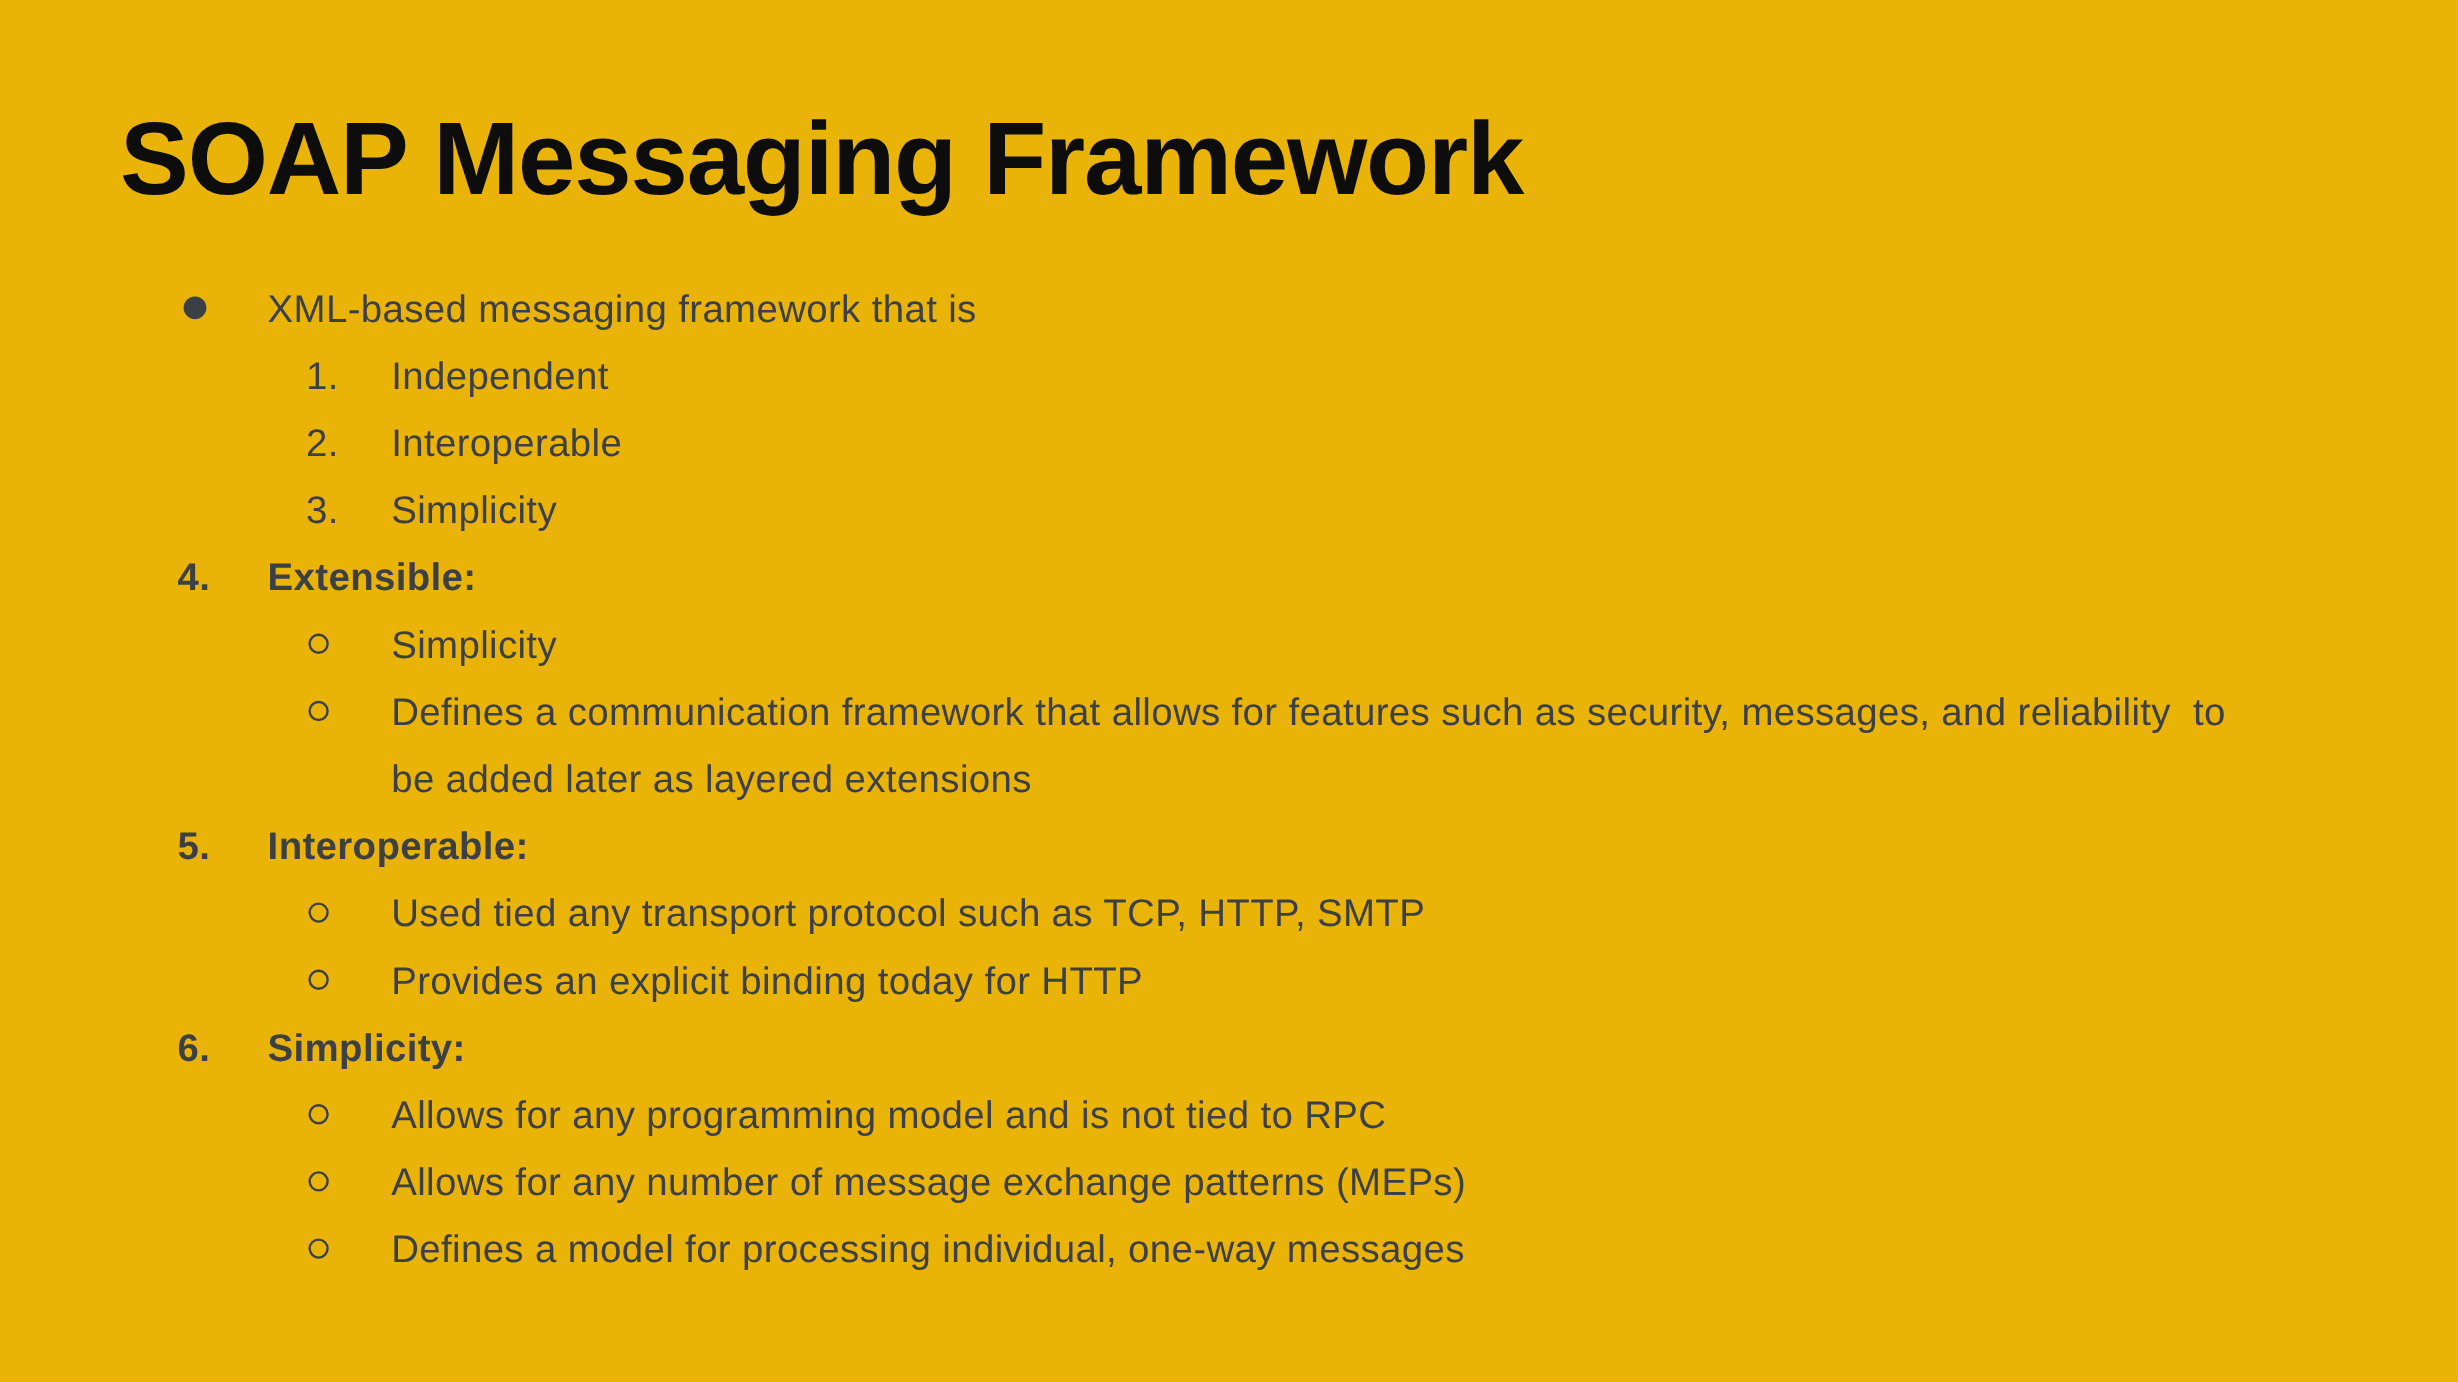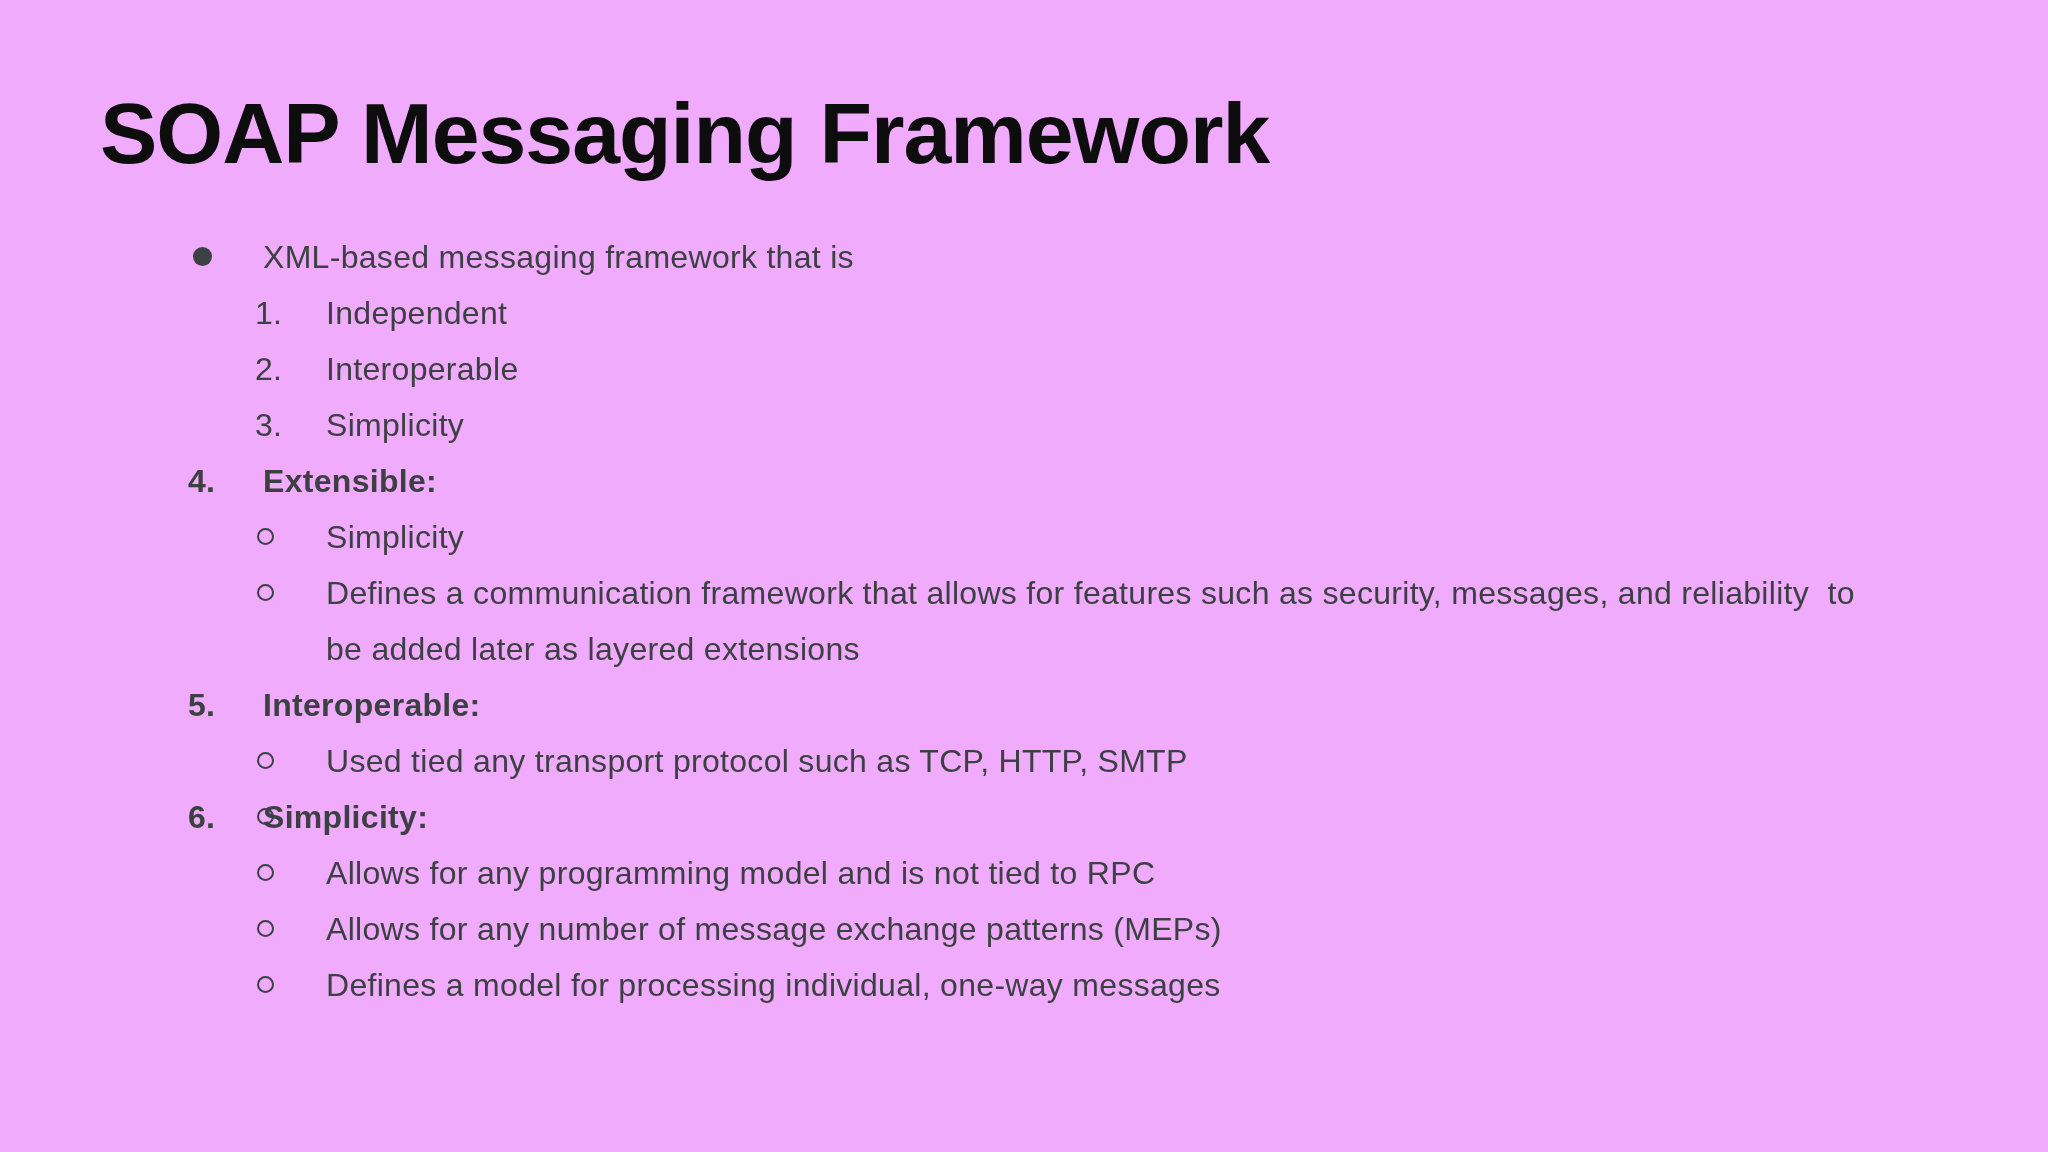--- a/index.html
+++ b/index.html
@@ -2,21 +2,21 @@
 <html><head>
 <meta charset="utf-8">
 <style>
   html, body { margin: 0; padding: 0; }
   body { background: #ffffff; }
 
   .slide {
     position: relative;
     width: 2048px;
     height: 1152px;
-    background: #f0abfc;
+    background: #eab308;
     overflow: hidden;
     font-family: "Liberation Sans", "DejaVu Sans", sans-serif;
   }
 
   .title {
     position: absolute;
     left: 100px;
     top: 90px;
     margin: 0;
     font-size: 86px;
@@ -35,21 +35,21 @@
   }
 
   .row {
     position: relative;
     font-size: 32px;
     line-height: 56px;
     letter-spacing: 0.3px;
     color: #3c4043;
   }
 
-  .row.l1 { padding-left: 223px; margin-left: 40px; }
+  .row.l1 { padding-left: 223px; }
   .row.l2 { padding-left: 326px; }
   .row.bold { font-weight: 700; }
 
   .row .txt {
     display: inline-block;
     vertical-align: top;
     white-space: pre-wrap;
   }
   .row .txt.wrap-constrain { max-width: 1530px; }
 
@@ -131,20 +131,21 @@
       <span class="txt">Interoperable:</span>
     </div>
 
     <div class="row l2">
       <span class="marker-circle"></span>
       <span class="txt">Used tied any transport protocol such as TCP, HTTP, SMTP</span>
     </div>
 
     <div class="row l2">
       <span class="marker-circle"></span>
+      <span class="txt">Provides an explicit binding today for HTTP</span>
     </div>
 
     <div class="row l1 bold">
       <span class="marker-num">6.</span>
       <span class="txt">Simplicity:</span>
     </div>
 
     <div class="row l2">
       <span class="marker-circle"></span>
       <span class="txt">Allows for any programming model and is not tied to RPC</span>

